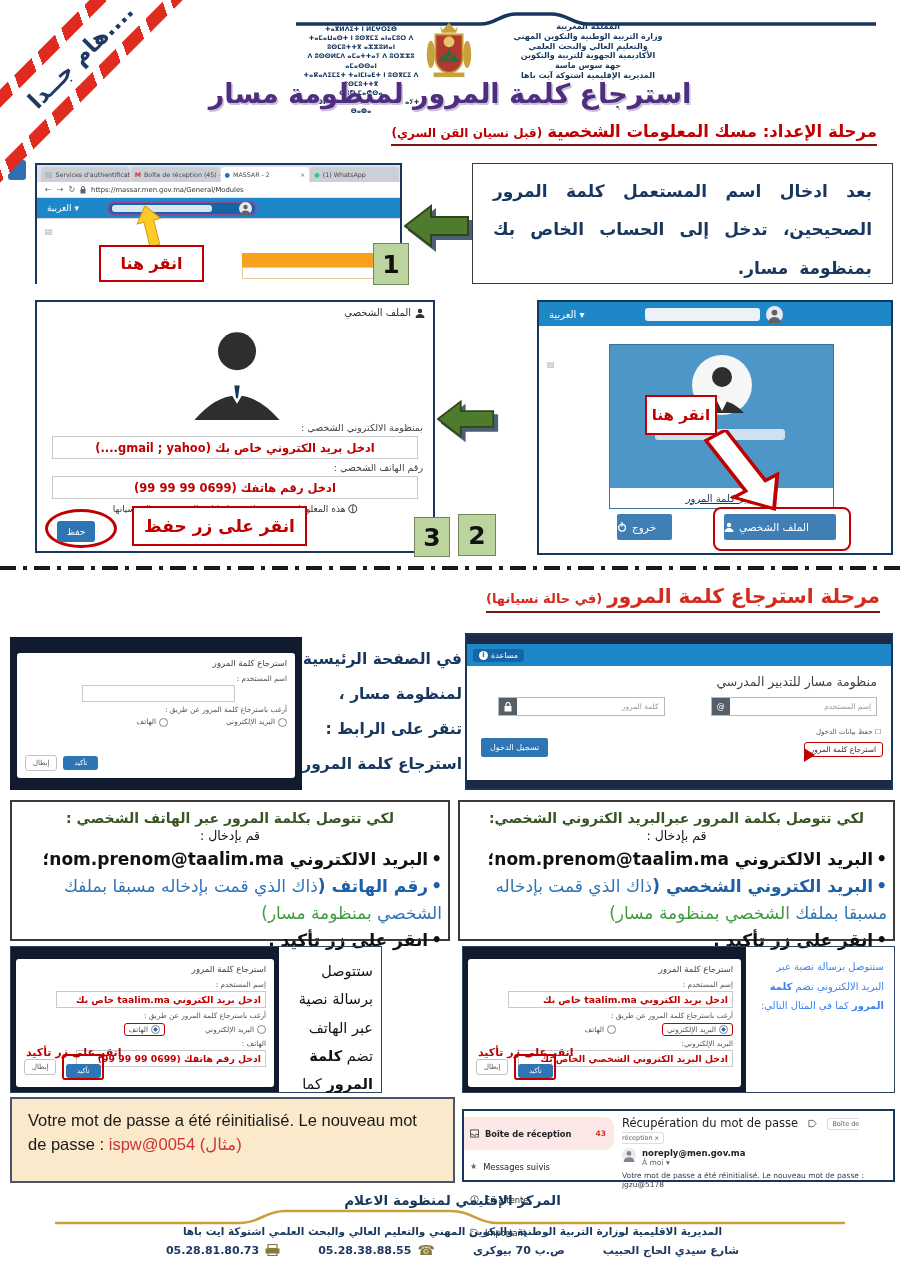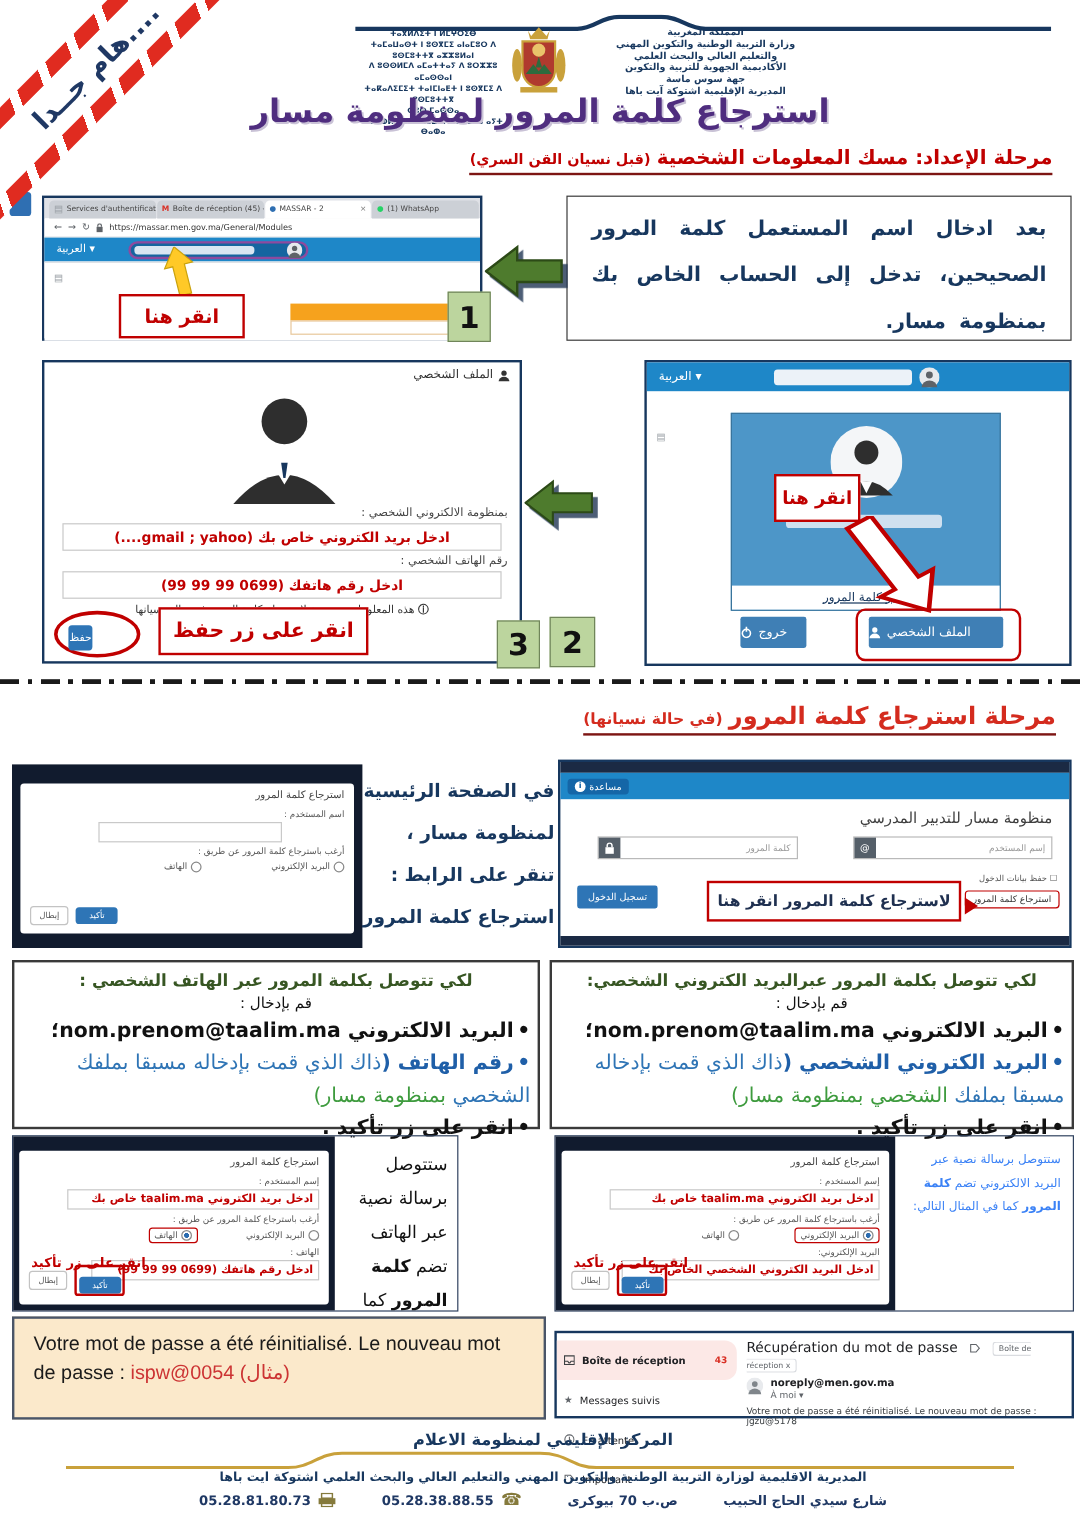--- a/index.html
+++ b/index.html
@@ -231,21 +231,21 @@
     </svg>
     <div class="pf-label" style="top:120px;">بمنظومة الالكتروني الشخصي :</div>
     <div class="pf-input" style="top:134px;">ادخل بريد الكتروني خاص بك (gmail ; yahoo....)</div>
     <div class="pf-label" style="top:160px;">رقم الهاتف الشخصي :</div>
     <div class="pf-input" style="top:174px;">ادخل رقم هاتفك (0699 99 99 99)</div>
     <div class="abs rtl" style="left:70px;right:70px;top:201px;text-align:center;font-size:9px;color:#333;line-height:1.5;">
       <span style="font-weight:bold;">ⓘ</span>
       <span>هذه المعلومات ضرورية لإسترجاع كلمة المرور في حالة نسيانها</span>
     </div>
     <div class="abs" style="left:8px;bottom:3px;width:66px;height:33px;border:3px solid #C00000;border-radius:50%;"></div>
-    <div class="abs" style="left:20px;bottom:9px;width:20px;height:21px;background:#2E75B6;border-radius:3px;color:#fff;font-size:9px;display:flex;align-items:center;justify-content:center;">
+    <div class="abs" style="left:20px;bottom:9px;width:38px;height:21px;background:#2E75B6;border-radius:3px;color:#fff;font-size:9px;display:flex;align-items:center;justify-content:center;">
         <span>حفظ</span>
       </div>
     <div class="redbox abs" style="left:95px;bottom:5px;width:175px;height:40px;font-size:17px;">
         <span>انقر على زر حفظ</span>
       </div>
   </div>
   <div class="badge" style="left:414px;top:517px;width:34px;height:38px;">3</div>
 
   <svg class="greenarrow" style="left:437px;top:397px;" width="58" height="44" viewBox="0 0 66 46">
       <polygon points="1,23 27,3 27,14 64,14 64,32 27,32 27,43" fill="#4E7B2D" stroke="#2c4a17" stroke-width="2"></polygon>
@@ -350,23 +350,20 @@
               <svg width="8" height="10" viewBox="0 0 8 10">
                 <rect x="0.5" y="4" width="7" height="5.5" fill="#fff"></rect>
                 <path d="M2,4 V2.5 a2,2 0 0 1 4,0 V4" stroke="#fff" fill="none" stroke-width="1.2"></path>
               </svg>
             </span>
           </div>
       </div>
       <div class="abs rtl" style="right:10px;top:62px;font-size:7px;color:#555;"><span>☐</span> <span>حفظ بيانات الدخول</span></div>
       <div class="abs" style="right:8px;top:76px;border:1.5px solid #C00000;border-radius:3px;padding:2px 6px;font-size:7.5px;color:#333;"><span>استرجاع كلمة المرور</span></div>
       <div class="abs" style="left:337px;top:82px;width:0;height:0;border-top:7px solid transparent;border-bottom:7px solid transparent;border-left:11px solid #C00000;"></div>
-      <div class="redbox abs" style="left:122px;top:68px;width:212px;height:34px;border-width:2px;">
-          <span style="color:#1f3050;font-size:13px;">لاسترجاع كلمة المرور انقر هنا</span>
-        </div>
       <div class="abs" style="left:14px;top:72px;background:#2E75B6;color:#fff;font-size:8px;padding:5px 9px;border-radius:2px;"><span>تسجيل الدخول</span></div>
     </div>
     <div style="height:8px;background:#1b2a44;position:absolute;bottom:0;left:0;right:0;"></div>
   </div>
 
   <div class="textbox" style="left:10px;top:800px;width:440px;height:141px;border-width:2px;">
     <div class="how-title">لكي تتوصل بكلمة المرور عبر الهاتف الشخصي :</div>
     <div class="how-enter">قم بإدخال :</div>
     <div class="bullets">
       <div class="b bold"><span class="bdot">•</span><span>البريد الالكتروني </span><span class="ltr-email">nom.prenom@taalim.ma</span><span>؛</span></div>

